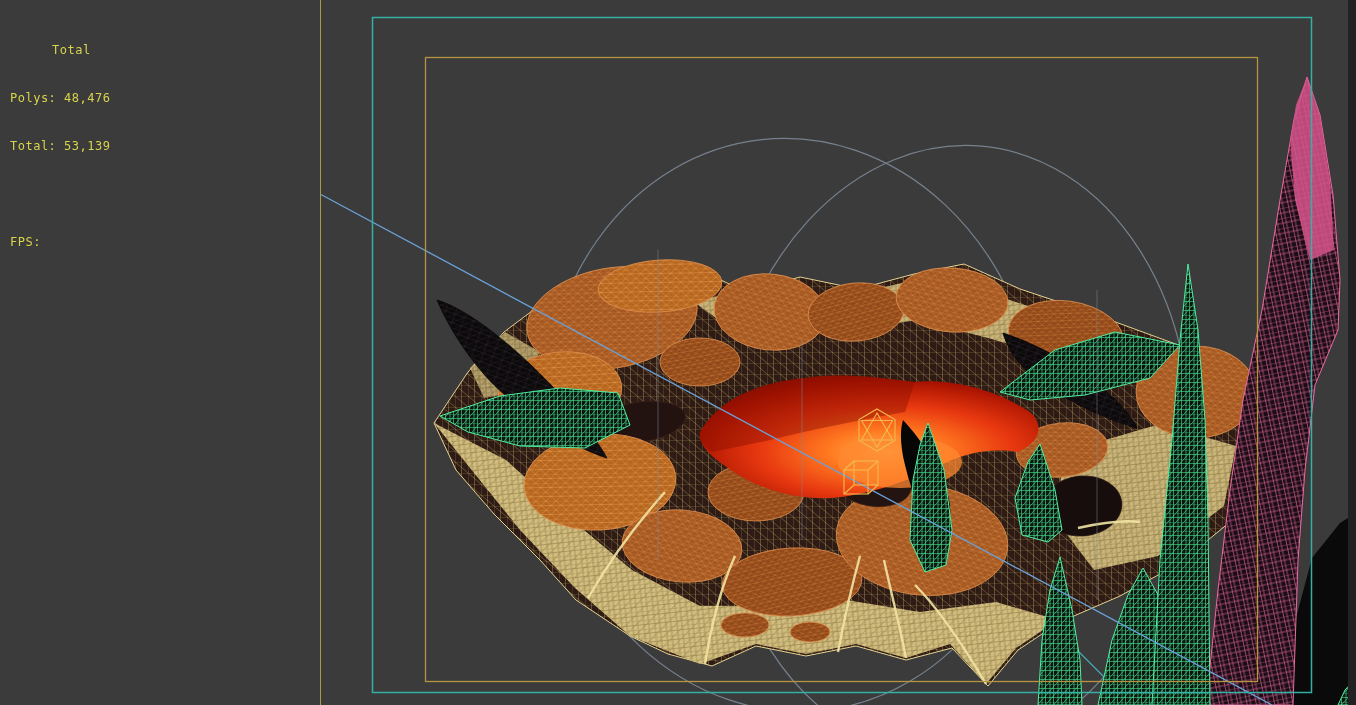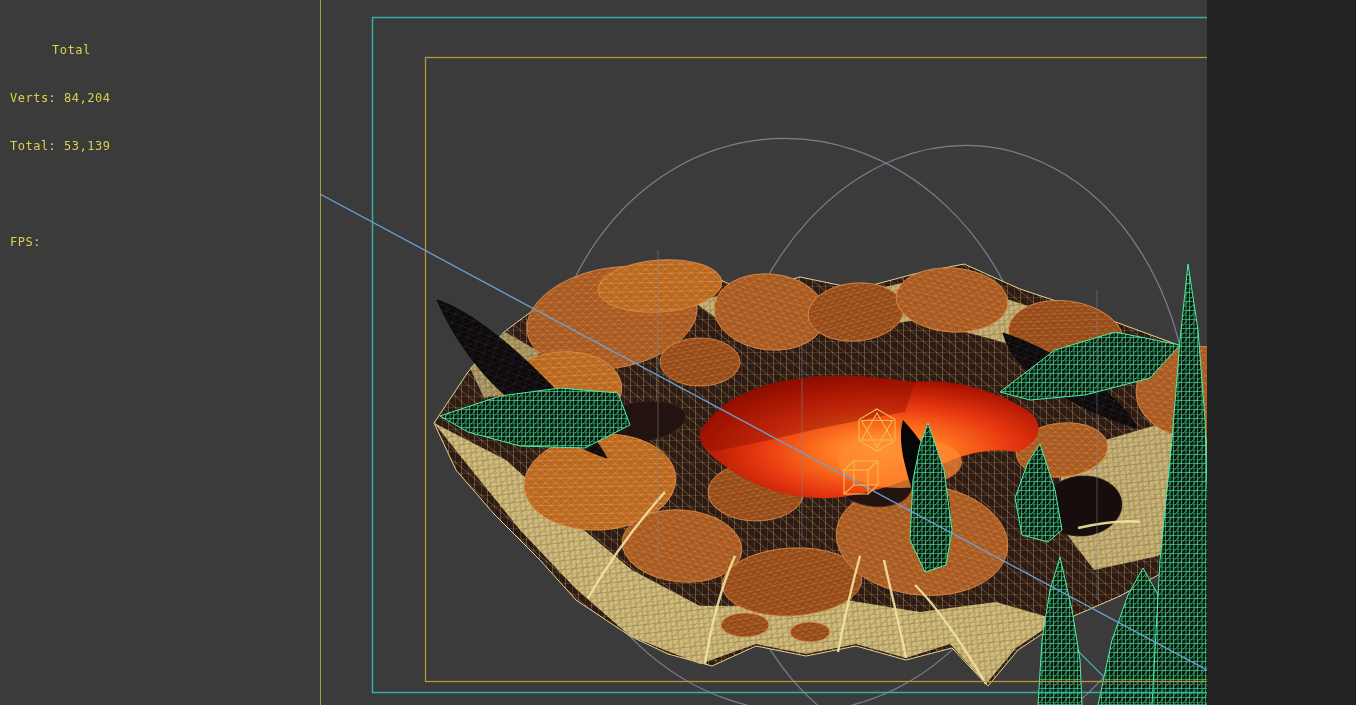--- a/index.html
+++ b/index.html
@@ -1,16 +1,16 @@
 <!DOCTYPE html>
 <html><head>
 <meta charset="utf-8">
 <style>
   html,body{margin:0;padding:0;background:#222;}
-  .stage{position:relative;width:1207px;height:705px;background:#3b3b3b;overflow:hidden;
+  .stage{position:relative;width:1348px;height:705px;background:#3b3b3b;overflow:hidden;
          font-family:"DejaVu Sans Mono", monospace;}
   .stage svg{position:absolute;left:0;top:0;}
   .stats{position:absolute;left:10px;top:10px;color:#d9d34b;font-size:12px;line-height:16px;
          letter-spacing:0.5px;white-space:pre;}
   .stats .indent{padding-left:42px;}
   .stats .gap{height:16px;}
 </style>
 </head>
 <body>
 
@@ -181,19 +181,19 @@
     <path d="M844 470 L854 461 M868 470 L878 461 M868 494 L878 485 M844 494 L854 485"></path>
   </g>
 
   <line x1="320.5" y1="0" x2="320.5" y2="705" stroke-width="1" stroke="#a99b4c"></line>
   <rect x="372.5" y="17.5" width="939" height="675" fill="none" stroke-width="1.5" stroke="#35b0a5"></rect>
   <rect x="425.5" y="57.5" width="832" height="624" fill="none" stroke-width="1.3" stroke="#b5953f"></rect>
 </svg>
 
   <div class="stats">
     <div class="indent">Total</div>
-    <div><span>Verts:</span> <span>84,204</span></div>
+    <div><span>Polys:</span> <span>48,476</span></div>
     <div><span>Total:</span> <span>53,139</span></div>
     <div class="gap"></div>
     <div>FPS:</div>
   </div>
 
 </div>
 
 </body></html>

